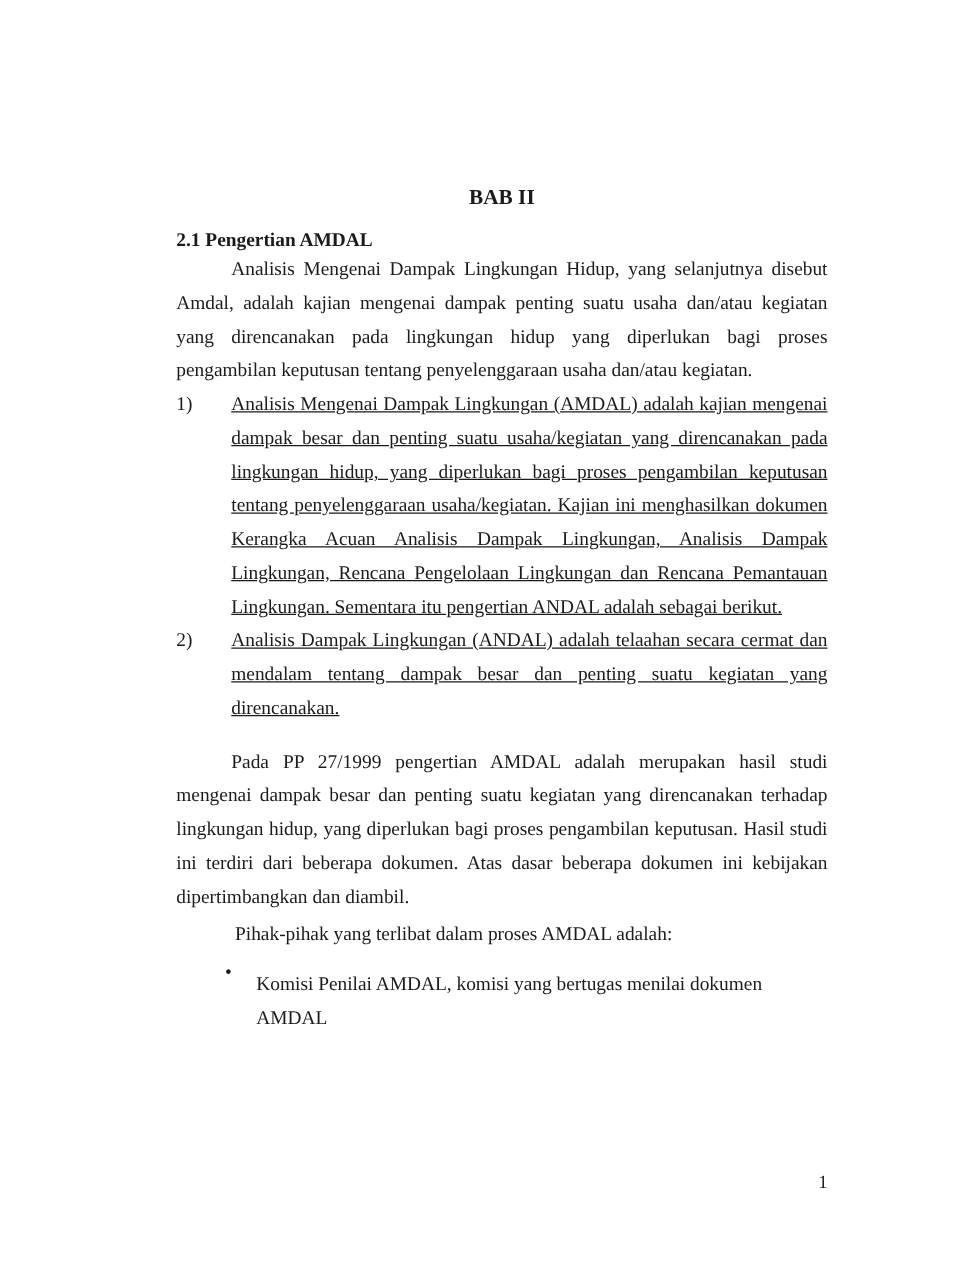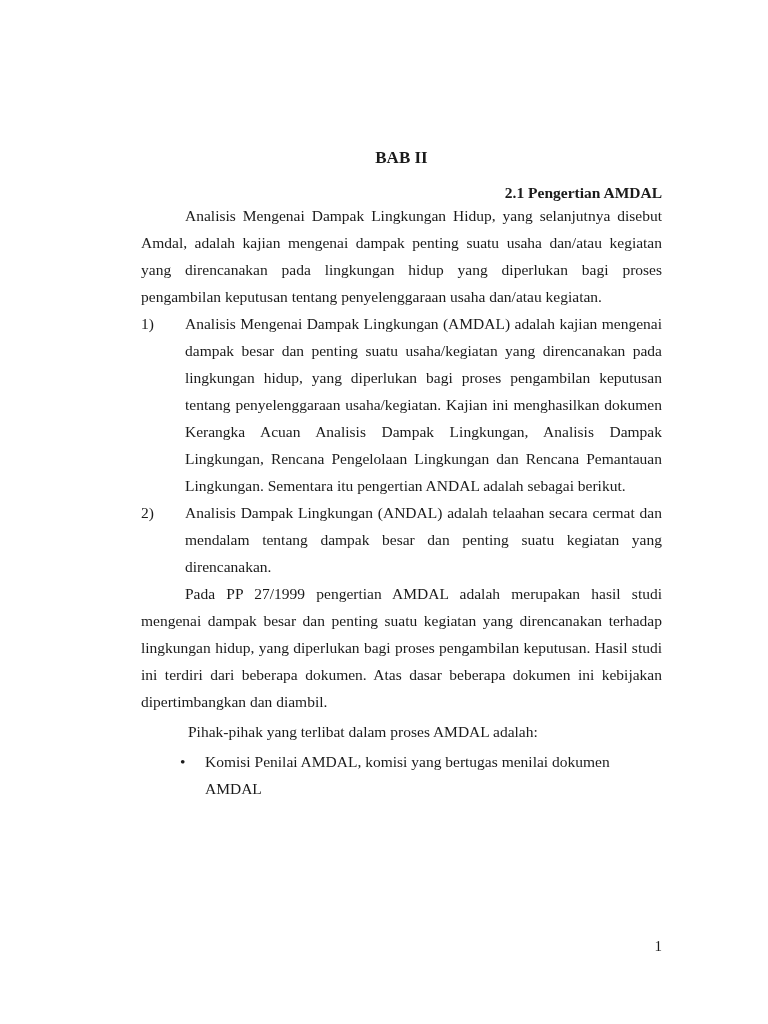--- a/index.html
+++ b/index.html
@@ -28,56 +28,57 @@
     text-align: center;
     font-weight: bold;
     font-size: 17px;
     line-height: 24px;
   }
   .section-heading {
     margin-top: 13px;
     font-weight: bold;
     font-size: 15.5px;
     line-height: 19px;
-    text-align: right;
   }
   .para {
     margin: 0;
     text-indent: 44px;
     text-align: justify;
   }
   .num-item {
     display: flex;
     margin: 0;
   }
   .num-marker {
     width: 44px;
     flex-shrink: 0;
   }
   .num-text {
     flex: 1;
     text-align: justify;
+    text-decoration: underline;
   }
   .para-extra-gap {
-    margin-top: 0;
+    margin-top: 16px;
   }
   .intro-line {
     margin: 3px;
     text-indent: 44px;
   }
   .bullet-row {
     display: flex;
     margin-left: 39px;
   }
   .bullet-glyph {
     width: 25px;
     flex-shrink: 0;
   }
   .bullet-text {
     flex: 1;
+    margin-top: 10px;
   }
   .page-number {
     position: absolute;
     left: 141px;
     top: 936px;
     width: 521px;
     text-align: right;
     font-size: 15px;
     line-height: 20px;
   }

